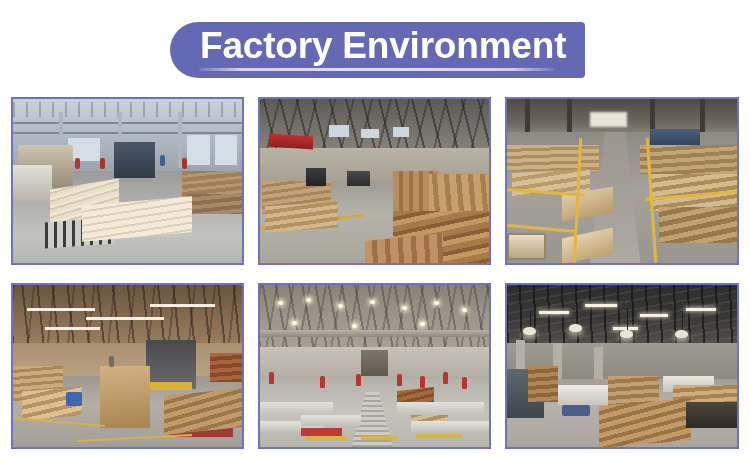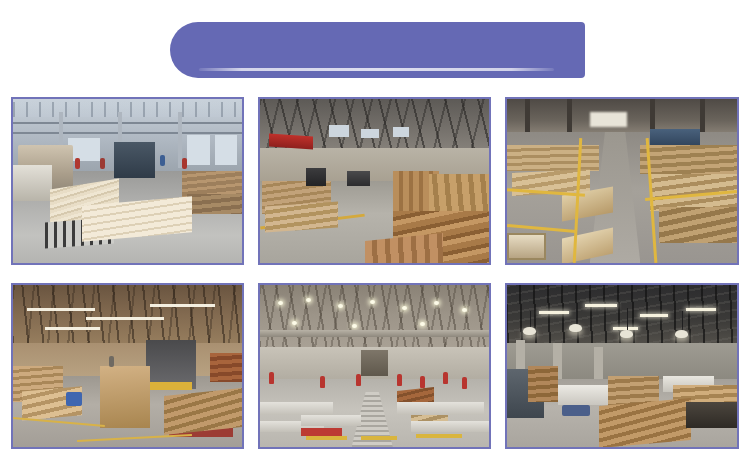--- a/index.html
+++ b/index.html
@@ -310,20 +310,21 @@
   .p6-whiteR { left:68%; top:56%; width:22%; height:10%;
              background: linear-gradient(180deg,#e9e7e0,#c6c3bb); }
   .p6-dark { left:78%; top:72%; width:22%; height:16%;
              background: linear-gradient(180deg,#4c463e,#2e2a25); }
 </style>
 </head>
 <body>
 
 <div id="banner-wrap">
   <div id="title-banner">
+    <div id="title-text">Factory Environment</div>
     <div id="title-underline"></div>
   </div>
 </div>
 
 <div id="photo-grid">
 
   <div class="photo-cell">
     <div class="photo-inner">
       <div class="ly p1-sky"></div>
       <div class="ly p1-roofline"></div>

